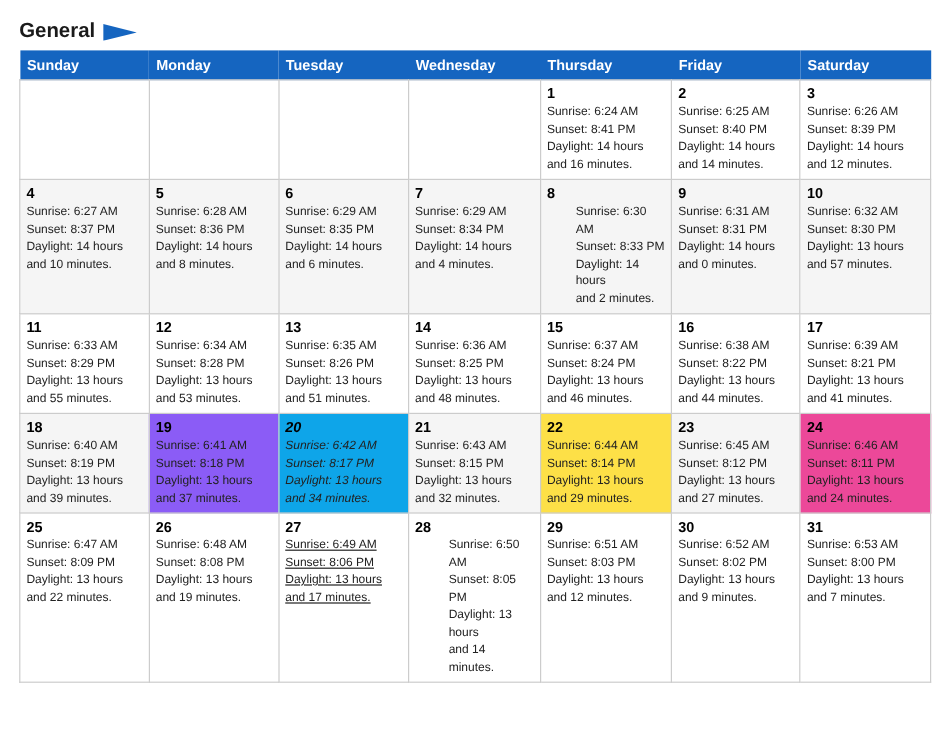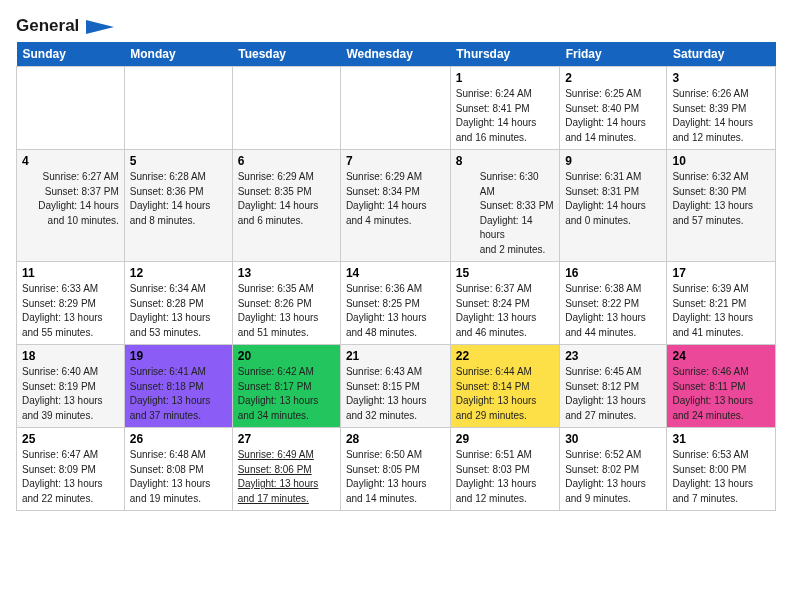--- a/index.html
+++ b/index.html
@@ -133,21 +133,21 @@
           <div class="day-num">3</div>
           <div class="day-info" style="white-space: pre-line;">Sunrise: 6:26 AM
 Sunset: 8:39 PM
 Daylight: 14 hours
 and 12 minutes.</div>
         </td>
       </tr>
       <tr>
         <td style="background: rgb(245, 245, 245);">
           <div class="day-num">4</div>
-          <div class="day-info" style="white-space: pre-line; text-align: right;">Sunrise: 6:27 AM
+          <div class="day-info" style="white-space: pre-line;">Sunrise: 6:27 AM
 Sunset: 8:37 PM
 Daylight: 14 hours
 and 10 minutes.</div>
         </td>
         <td style="background: rgb(245, 245, 245);">
           <div class="day-num">5</div>
           <div class="day-info" style="white-space: pre-line;">Sunrise: 6:28 AM
 Sunset: 8:36 PM
 Daylight: 14 hours
 and 8 minutes.</div>
@@ -247,21 +247,21 @@
 Daylight: 13 hours
 and 39 minutes.</div>
         </td>
         <td style="background: #8b5cf6;">
           <div class="day-num">19</div>
           <div class="day-info" style="white-space: pre-line;">Sunrise: 6:41 AM
 Sunset: 8:18 PM
 Daylight: 13 hours
 and 37 minutes.</div>
         </td>
-        <td style="background: #22c55e;">
+        <td style="background: #0ea5e9; font-style: italic;">
           <div class="day-num">20</div>
           <div class="day-info" style="white-space: pre-line;">Sunrise: 6:42 AM
 Sunset: 8:17 PM
 Daylight: 13 hours
 and 34 minutes.</div>
         </td>
         <td style="background: rgb(245, 245, 245);">
           <div class="day-num">21</div>
           <div class="day-info" style="white-space: pre-line;">Sunrise: 6:43 AM
 Sunset: 8:15 PM
@@ -307,21 +307,21 @@
         </td>
         <td>
           <div class="day-num">27</div>
           <div class="day-info" style="white-space: pre-line; text-decoration: underline;">Sunrise: 6:49 AM
 Sunset: 8:06 PM
 Daylight: 13 hours
 and 17 minutes.</div>
         </td>
         <td>
           <div class="day-num">28</div>
-          <div class="day-info" style="white-space: pre-line;">Sunrise: 6:50 AM
+          <div class="day-info" style="white-space: pre-line; margin-left: 28px;">Sunrise: 6:50 AM
 Sunset: 8:05 PM
 Daylight: 13 hours
 and 14 minutes.</div>
         </td>
         <td>
           <div class="day-num">29</div>
           <div class="day-info" style="white-space: pre-line;">Sunrise: 6:51 AM
 Sunset: 8:03 PM
 Daylight: 13 hours
 and 12 minutes.</div>

